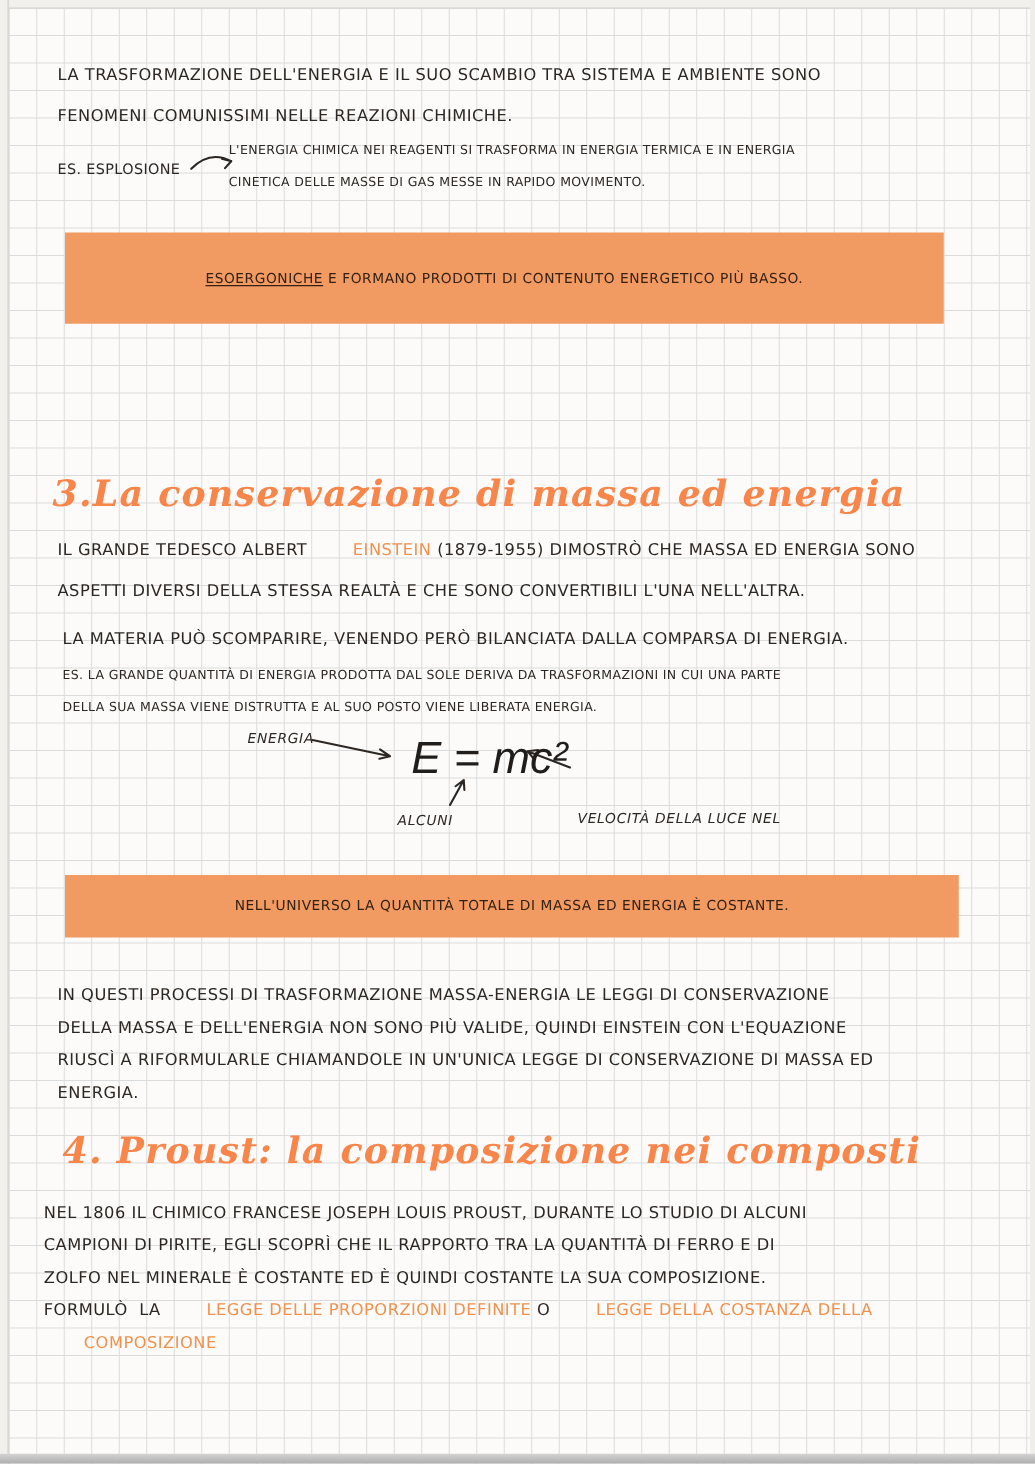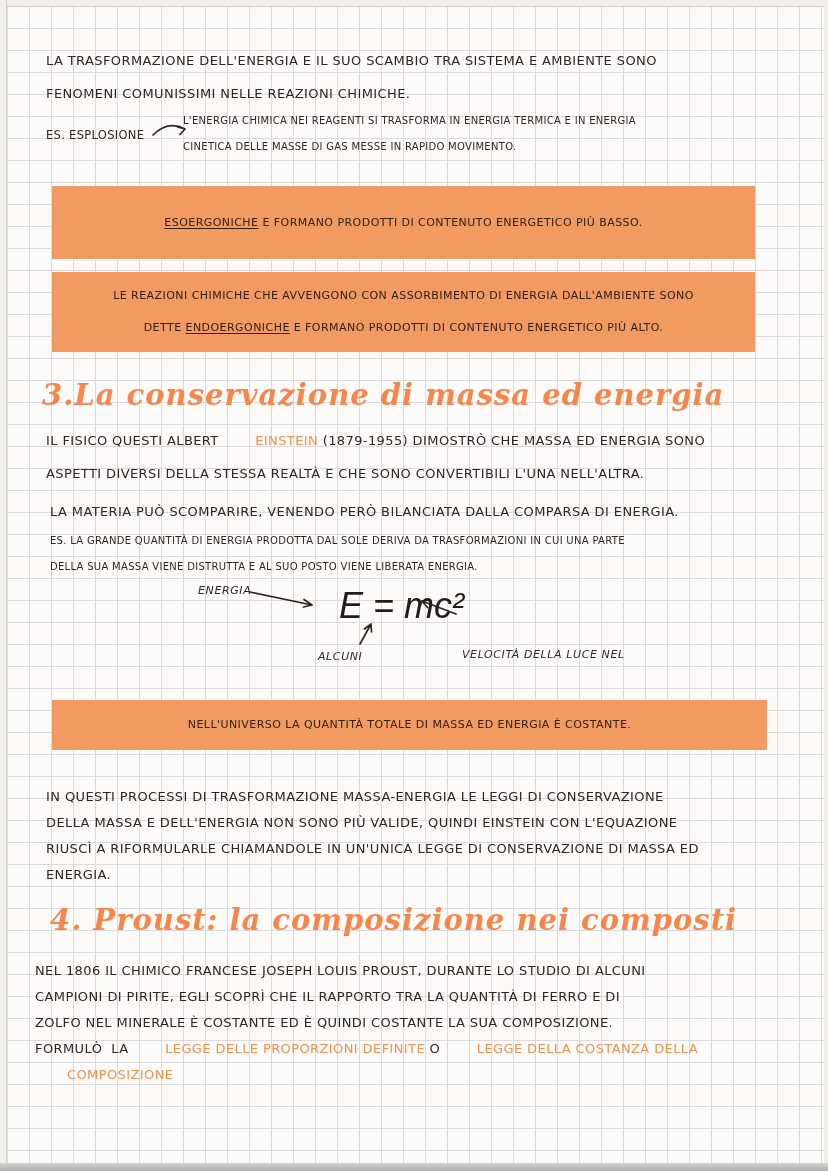--- a/index.html
+++ b/index.html
@@ -64,46 +64,42 @@
   </svg>
   <div class="abs hw t11 lh26" style="left:183px; top:108px;">
     <div class="line">L'ENERGIA CHIMICA NEI REAGENTI SI TRASFORMA IN ENERGIA TERMICA E IN ENERGIA</div>
     <div class="line">CINETICA DELLE MASSE DI GAS MESSE IN RAPIDO MOVIMENTO.</div>
   </div>
 
   <div class="abs obox" style="left:52px; top:186px; width:703px; height:73px;">
     <div class="line"><span class="u">ESOERGONICHE</span><span> E FORMANO PRODOTTI DI CONTENUTO ENERGETICO PIÙ BASSO.</span></div>
   </div>
 
-  <div class="abs obox" style="left:52px; top:272px; width:703px; height:80px;">
-    <div class="line">LE REAZIONI CHIMICHE CHE AVVENGONO CON ASSORBIMENTO DI ENERGIA DALL'AMBIENTE SONO</div>
-    <div class="line"><span>DETTE </span><span class="u">ENDOERGONICHE</span><span> E FORMANO PRODOTTI DI CONTENUTO ENERGETICO PIÙ ALTO.</span></div>
-  </div>
 
   <div class="abs heading" style="left:42px; top:378px;">3.La conservazione di massa ed energia</div>
 
   <div class="abs hw t13 lh33" style="left:46px; top:424px;">
-    <div class="line"><span>IL FISICO QUESTI ALBERT </span><span class="accent">EINSTEIN</span><span> (1879-1955) DIMOSTRÒ CHE MASSA ED ENERGIA SONO</span></div>
+    <div class="line"><span>IL GRANDE TEDESCO ALBERT </span><span class="accent">EINSTEIN</span><span> (1879-1955) DIMOSTRÒ CHE MASSA ED ENERGIA SONO</span></div>
     <div class="line">ASPETTI DIVERSI DELLA STESSA REALTÀ E CHE SONO CONVERTIBILI L'UNA NELL'ALTRA.</div>
   </div>
 
   <div class="abs hw t13 line" style="left:50px; top:504px;">LA MATERIA PUÒ SCOMPARIRE, VENENDO PERÒ BILANCIATA DALLA COMPARSA DI ENERGIA.</div>
   <div class="abs hw t11 lh26" style="left:50px; top:528px;">
     <div class="line">ES. LA GRANDE QUANTITÀ DI ENERGIA PRODOTTA DAL SOLE DERIVA DA TRASFORMAZIONI IN CUI UNA PARTE</div>
     <div class="line">DELLA SUA MASSA VIENE DISTRUTTA E AL SUO POSTO VIENE LIBERATA ENERGIA.</div>
   </div>
 
   <div class="abs" style="left:150px; top:578px; width:560px; height:112px;font-style:italic;">
     <svg class="ink abs" style="left:0; top:0;" width="560" height="112" viewBox="0 0 560 112">
       <path d="M100 14 L162 27 M162 27 L154 21.5 M162 27 L153.5 29"></path>
       <path d="M210 66 L221 46 M221 46 L214.5 51 M221 46 L221.5 54"></path>
       <path d="M306 36 L272 23 M272 23 L280.5 22 M272 23 L277.5 29.5"></path>
     </svg>
     <div class="abs diaglabel" style="left:48px; top:0;">ENERGIA</div>
-    <div class="abs eq" style="left:173px; top:8px;padding-left:16px;">E = mc²</div>
+    <div class="abs eq" style="left:163px; top:8px;padding-left:16px;">E = mc²</div>
     <div class="abs diaglabel" style="left:168px; top:66px;">ALCUNI</div>
     <div class="abs diaglabel" style="left:312px; top:14px;">
       <div class="line">VELOCITÀ DELLA LUCE NEL</div>
       <div class="line">VUOTO ( CHE È COSTANTE)</div>
     </div>
   </div>
 
   <div class="abs hw t13 lh26" style="left:46px; top:784px;">
     <div class="line">IN QUESTI PROCESSI DI TRASFORMAZIONE MASSA-ENERGIA LE LEGGI DI CONSERVAZIONE</div>
     <div class="line">DELLA MASSA E DELL'ENERGIA NON SONO PIÙ VALIDE, QUINDI EINSTEIN CON L'EQUAZIONE</div>

